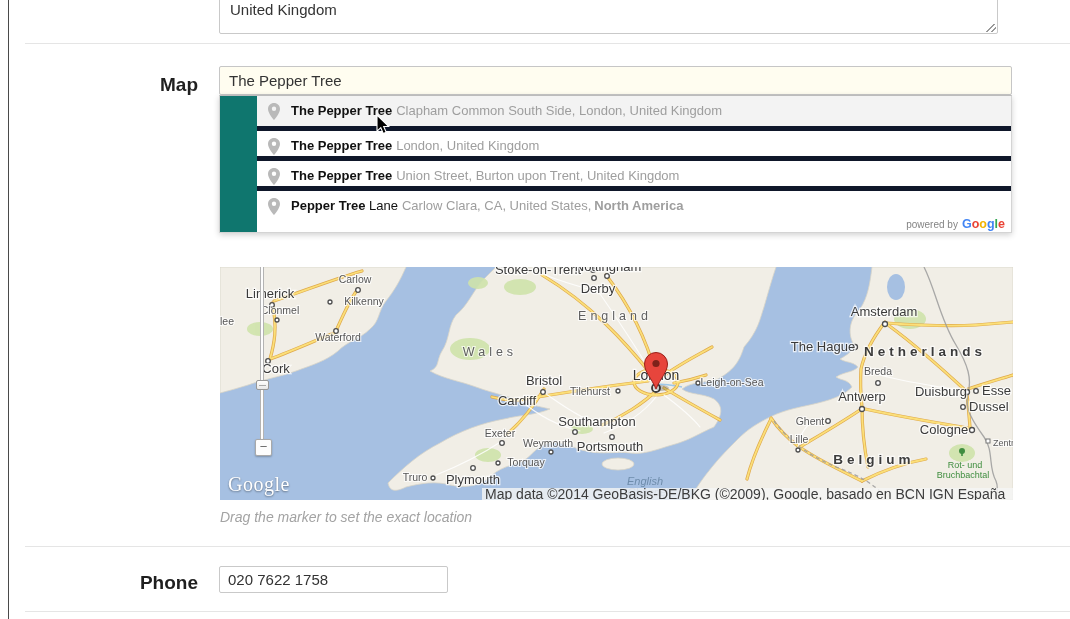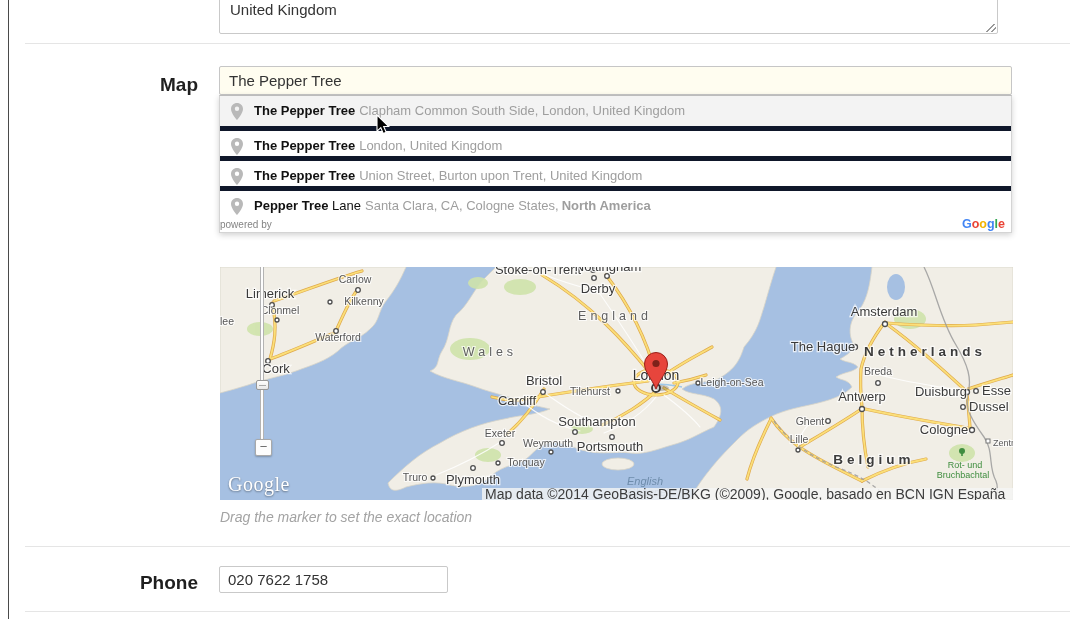--- a/index.html
+++ b/index.html
@@ -9,30 +9,30 @@
   .divider { position:absolute; left:25px; right:0; height:1px; background:#e5e5e5; }
   .field-label { position:absolute; left:0; width:198px; text-align:right; font-size:19px; font-weight:bold; color:#1f1f1f; }
   textarea.country { position:absolute; left:219px; top:-7px; width:779px; height:41px; border:1px solid #c9c9c9; border-radius:2px; padding:7px 10px; font:15px "Liberation Sans",sans-serif; color:#333; resize:none; overflow:hidden; }
   .resize-grip { position:absolute; left:986px; top:24px; width:10px; height:8px;
     background:linear-gradient(135deg, transparent 0 44%, #999 44% 52%, transparent 52% 70%, #999 70% 78%, transparent 78%); }
   input.map-input { position:absolute; left:219px; top:66px; width:793px; height:29px; background:#fffdf0; border:1px solid #c6c6c6; border-radius:2px; padding:0 9px; font:15px "Liberation Sans",sans-serif; color:#333; }
   input.phone-input { position:absolute; left:219px; top:566px; width:229px; height:27px; border:1px solid #c9c9c9; border-radius:2px; padding:0 8px; font:15px "Liberation Sans",sans-serif; color:#333; }
   .helper { position:absolute; left:220px; top:509px; font-size:14px; font-style:italic; color:#a3a3a3; }
 
   
-  .pac { position:absolute; left:219px; top:95px; width:793px; background:#0f766e; border:1px solid #d4d4d4; border-top-color:#bcbcbc; box-shadow:0 2px 6px rgba(0,0,0,.18); z-index:6; }
+  .pac { position:absolute; left:219px; top:95px; width:793px; background:#0f766e; border:1px solid #d4d4d4; border-top-color:#bcbcbc; box-shadow:0 2px 6px rgba(0,0,0,.18); z-index:6;padding-left:37px; }
   .pac-item { position:relative; height:30px; line-height:30px; padding-left:34px; font-size:13px; color:#9e9e9e; border-top:5px solid #0f172a; white-space:nowrap; overflow:hidden; cursor:pointer; background:#fff; }
   .pac-item:first-child { border-top:none; }
   .pac-item.selected { background:#f3f3f3; }
   .pac-pin { position:absolute; left:11px; top:7px; }
   .pac-main { color:#111; font-weight:bold; }
   .pac-extra { color:#111; }
   .pac-secondary { color:#9e9e9e; margin-left:4px; }
   .pac-region { color:#9e9e9e; font-weight:bold; margin-left:3px; }
-  .pac-powered { height:16px; display:flex; align-items:center; justify-content:space-between; padding-right:6px; font-size:10px; color:#848484; background:#fff; }
+  .pac-powered { height:16px; display:flex; align-items:center; justify-content:flex-end; padding-right:6px; font-size:10px; color:#848484; background:#fff; }
   .glogo { margin-left:4px; font-size:12.5px; font-weight:bold; letter-spacing:0; }
   .g-b{color:#4285F4}.g-r{color:#EA4335}.g-y{color:#F4B400}.g-g{color:#34A853}
 
   
   .map { position:absolute; left:220px; top:267px; width:793px; height:233px; overflow:hidden; background:#a6c0e2; }
   .map svg { display:block; }
   .lbl { font-size:10.5px; fill:#565656; paint-order:stroke; stroke:#ffffff; stroke-width:2.2px; stroke-opacity:.75; }
   .lbl-big { font-size:13px; fill:#3a3a3a; paint-order:stroke; stroke:#ffffff; stroke-width:2.4px; stroke-opacity:.75; }
   .lbl-cap { font-size:14px; fill:#333; paint-order:stroke; stroke:#ffffff; stroke-width:2.4px; stroke-opacity:.8; }
   .lbl-area { font-size:12.5px; fill:#5f5f5f; letter-spacing:4px; paint-order:stroke; stroke:#ffffff; stroke-width:2.2px; stroke-opacity:.7; }
@@ -85,21 +85,21 @@
   <div class="pac-item">
     <svg class="pac-pin" width="12" height="17" viewBox="0 0 12 17">
         <path d="M6,0 C2.7,0 0,2.6 0,5.9 C0,10.2 6,17 6,17 C6,17 12,10.2 12,5.9 C12,2.6 9.3,0 6,0 Z M6,8 A2.2,2.2 0 1 1 6,3.6 A2.2,2.2 0 1 1 6,8 Z" fill="#b9b9b9"></path>
       </svg>
     <span class="pac-main">The Pepper Tree</span><span class="pac-secondary">Union Street, Burton upon Trent, United Kingdom</span>
   </div>
   <div class="pac-item">
     <svg class="pac-pin" width="12" height="17" viewBox="0 0 12 17">
         <path d="M6,0 C2.7,0 0,2.6 0,5.9 C0,10.2 6,17 6,17 C6,17 12,10.2 12,5.9 C12,2.6 9.3,0 6,0 Z M6,8 A2.2,2.2 0 1 1 6,3.6 A2.2,2.2 0 1 1 6,8 Z" fill="#b9b9b9"></path>
       </svg>
-    <span class="pac-main">Pepper Tree</span><span class="pac-extra"> Lane</span><span class="pac-secondary">Santa Clara, CA, Cologne States,</span><span class="pac-region">North America</span>
+    <span class="pac-main">Pepper Tree</span><span class="pac-extra"> Lane</span><span class="pac-secondary">Carlow Clara, CA, United States,</span><span class="pac-region">North America</span>
   </div>
   <div class="pac-powered">
     <span>powered by</span>
     <span class="glogo"><span class="g-b">G</span><span class="g-r">o</span><span class="g-y">o</span><span class="g-b">g</span><span class="g-g">l</span><span class="g-r">e</span></span>
   </div>
 </div>
 
 <svg class="cursor" width="14" height="21" viewBox="0 0 14 21">
   <path d="M1,1 L1,17.2 L4.8,13.7 L7.3,19.6 L10.2,18.3 L7.7,12.5 L12.8,12.5 Z" fill="#000" stroke="#fff" stroke-width="1.1"></path>
 </svg>

